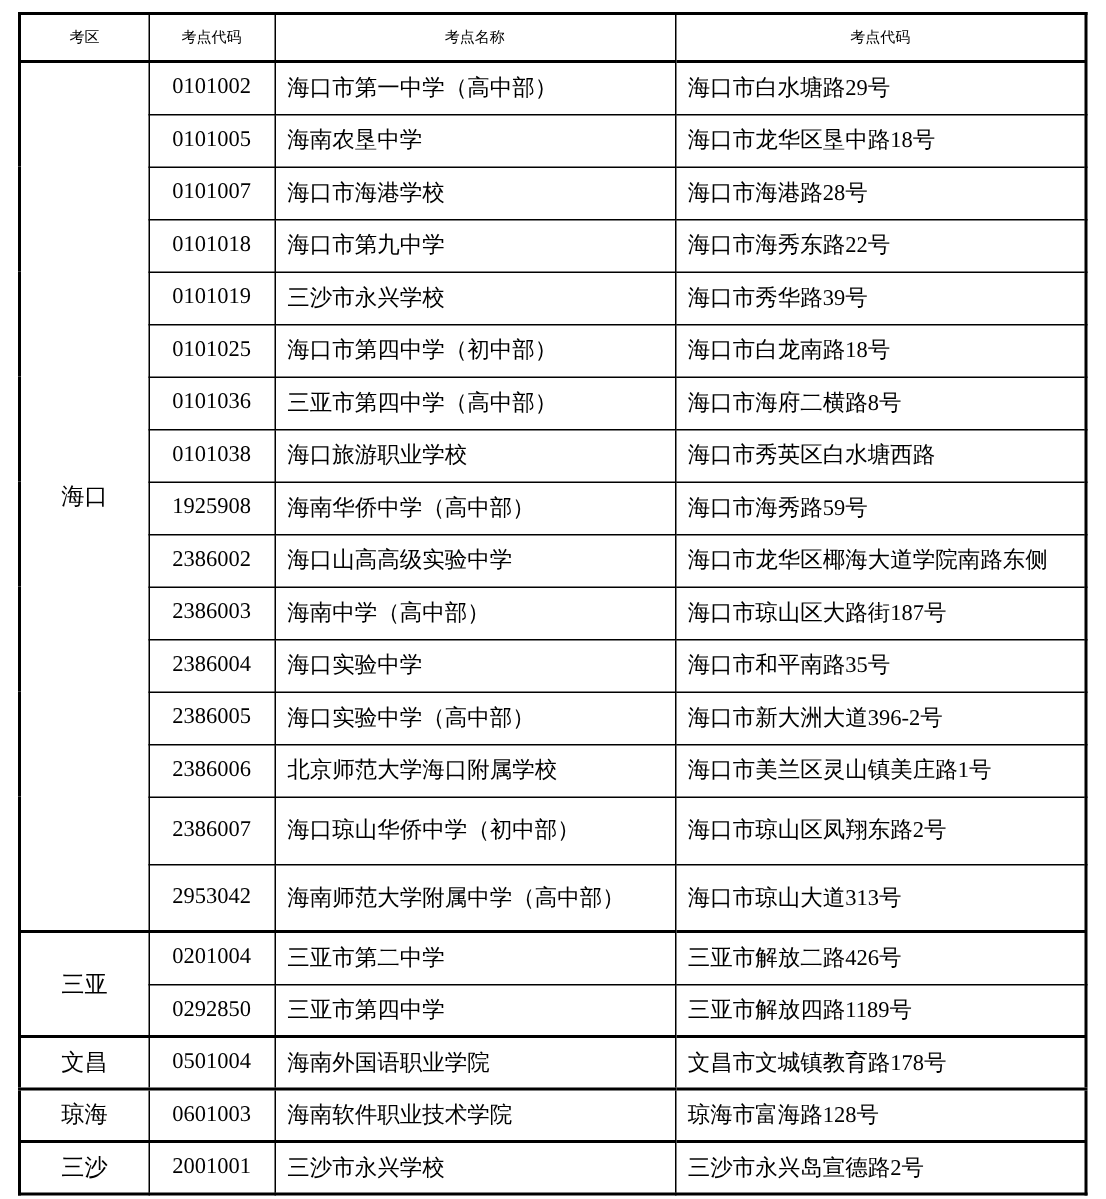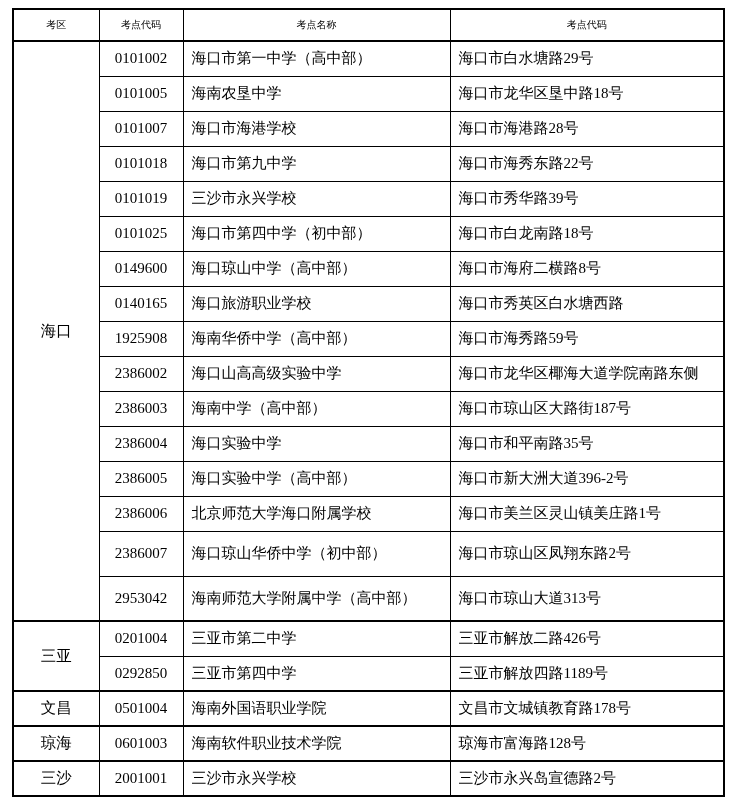--- a/index.html
+++ b/index.html
@@ -91,26 +91,26 @@
         <td class="code">0101019</td>
         <td class="name">三沙市永兴学校</td>
         <td class="addr">海口市秀华路39号</td>
       </tr>
       <tr class="r">
         <td class="code">0101025</td>
         <td class="name">海口市第四中学（初中部）</td>
         <td class="addr">海口市白龙南路18号</td>
       </tr>
       <tr class="r">
-        <td class="code">0149600</td>
-        <td class="name">海口琼山中学（高中部）</td>
+        <td class="code">0101036</td>
+        <td class="name">三亚市第四中学（高中部）</td>
         <td class="addr">海口市海府二横路8号</td>
       </tr>
       <tr class="r">
-        <td class="code">0140165</td>
+        <td class="code">0101038</td>
         <td class="name">海口旅游职业学校</td>
         <td class="addr">海口市秀英区白水塘西路</td>
       </tr>
       <tr class="r">
         <td class="code">1925908</td>
         <td class="name">海南华侨中学（高中部）</td>
         <td class="addr">海口市海秀路59号</td>
       </tr>
       <tr class="r">
         <td class="code">2386002</td>

